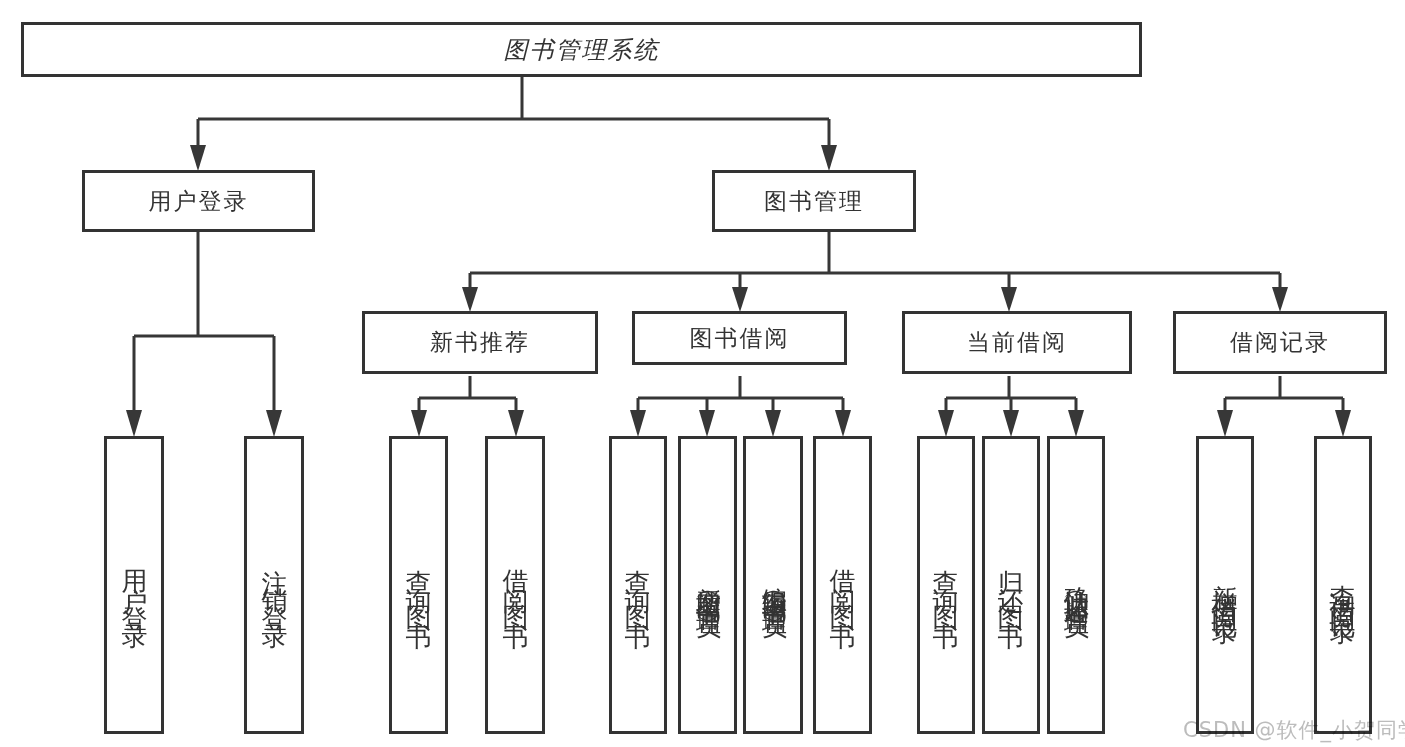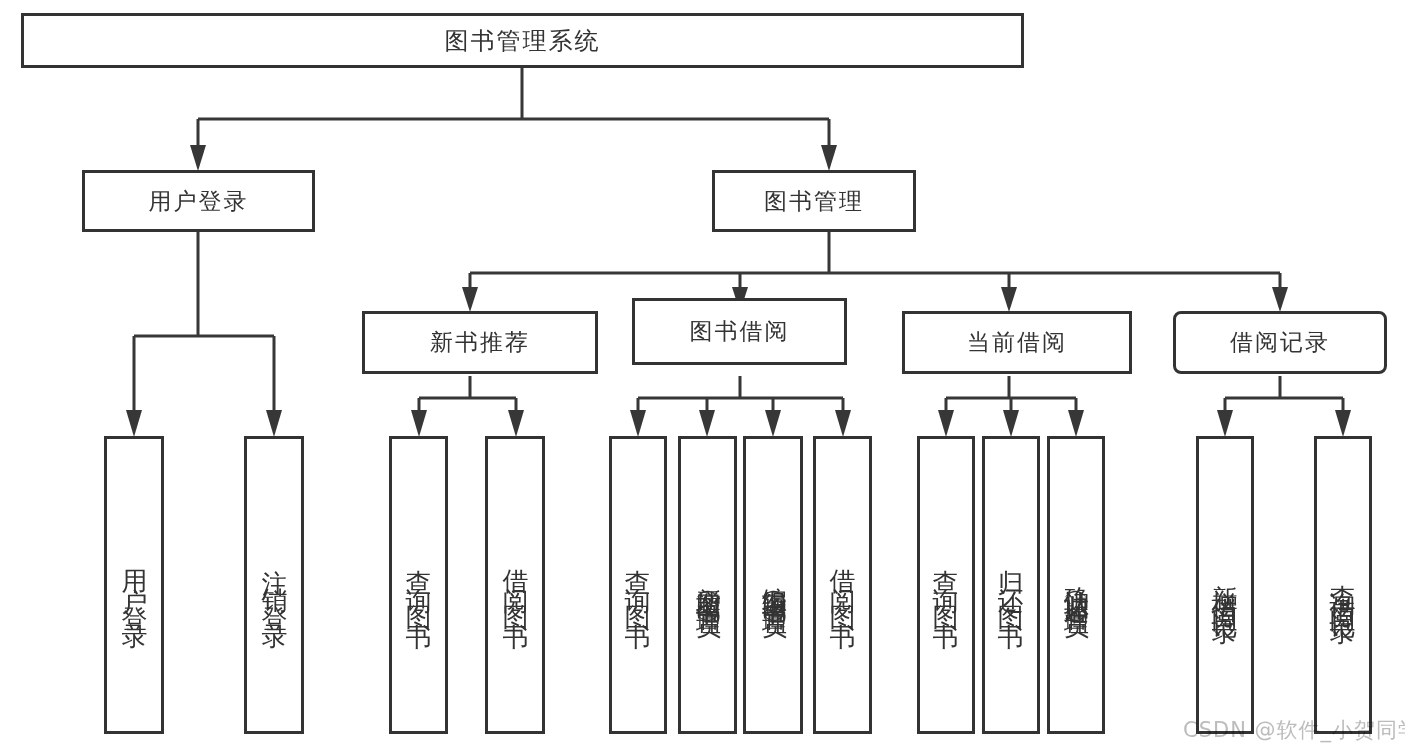--- a/index.html
+++ b/index.html
@@ -68,29 +68,29 @@
     <path d="M1009 376 V398 M946 398 H1076 M946 398 V412 M1011 398 V412 M1076 398 V412" stroke="#373737" stroke-width="3" fill="none"></path>
     <polygon points="938,410 954,410 946,437" fill="#373737"></polygon>
     <polygon points="1003,410 1019,410 1011,437" fill="#373737"></polygon>
     <polygon points="1068,410 1084,410 1076,437" fill="#373737"></polygon>
 
     <path d="M1280 376 V398 M1225 398 H1343 M1225 398 V412 M1343 398 V412" stroke="#373737" stroke-width="3" fill="none"></path>
     <polygon points="1217,410 1233,410 1225,437" fill="#373737"></polygon>
     <polygon points="1335,410 1351,410 1343,437" fill="#373737"></polygon>
   </svg>
 
-  <div class="hbox root" style="left:21px; top:13px; width:1003px; height:55px;">图书管理系统</div>
+  <div class="hbox root" style="left:21px; top:22px; width:1121px; height:55px;font-style:italic;">图书管理系统</div>
 
   <div class="hbox" style="left:82px; top:170px; width:233px; height:62px;">用户登录</div>
   <div class="hbox" style="left:712px; top:170px; width:204px; height:62px;">图书管理</div>
 
   <div class="hbox" style="left:362px; top:311px; width:236px; height:63px;">新书推荐</div>
-  <div class="hbox" style="left:632px; top:298px; width:215px; height:67px;">图书借阅</div>
+  <div class="hbox" style="left:632px; top:311px; width:215px; height:54px;">图书借阅</div>
   <div class="hbox" style="left:902px; top:311px; width:230px; height:63px;">当前借阅</div>
-  <div class="hbox" style="left:1173px; top:311px; width:214px; height:63px;border-radius:8px;">借阅记录</div>
+  <div class="hbox" style="left:1173px; top:311px; width:214px; height:63px;">借阅记录</div>
 
   <div class="leaf ls-wide" style="left:104px; width:60px;">用户登录</div>
   <div class="leaf ls-wide" style="left:244px; width:60px;">注销登录</div>
 
   <div class="leaf ls-wide" style="left:389px; width:59px;">查询图书</div>
   <div class="leaf ls-wide" style="left:485px; width:60px;">借阅图书</div>
 
   <div class="leaf ls-wide" style="left:609px; width:58px;">查询图书</div>
   <div class="leaf ls-tight" style="left:678px; width:59px;">新增图书（管理员）</div>
   <div class="leaf ls-tight" style="left:743px; width:60px;">编辑图书（管理员）</div>

